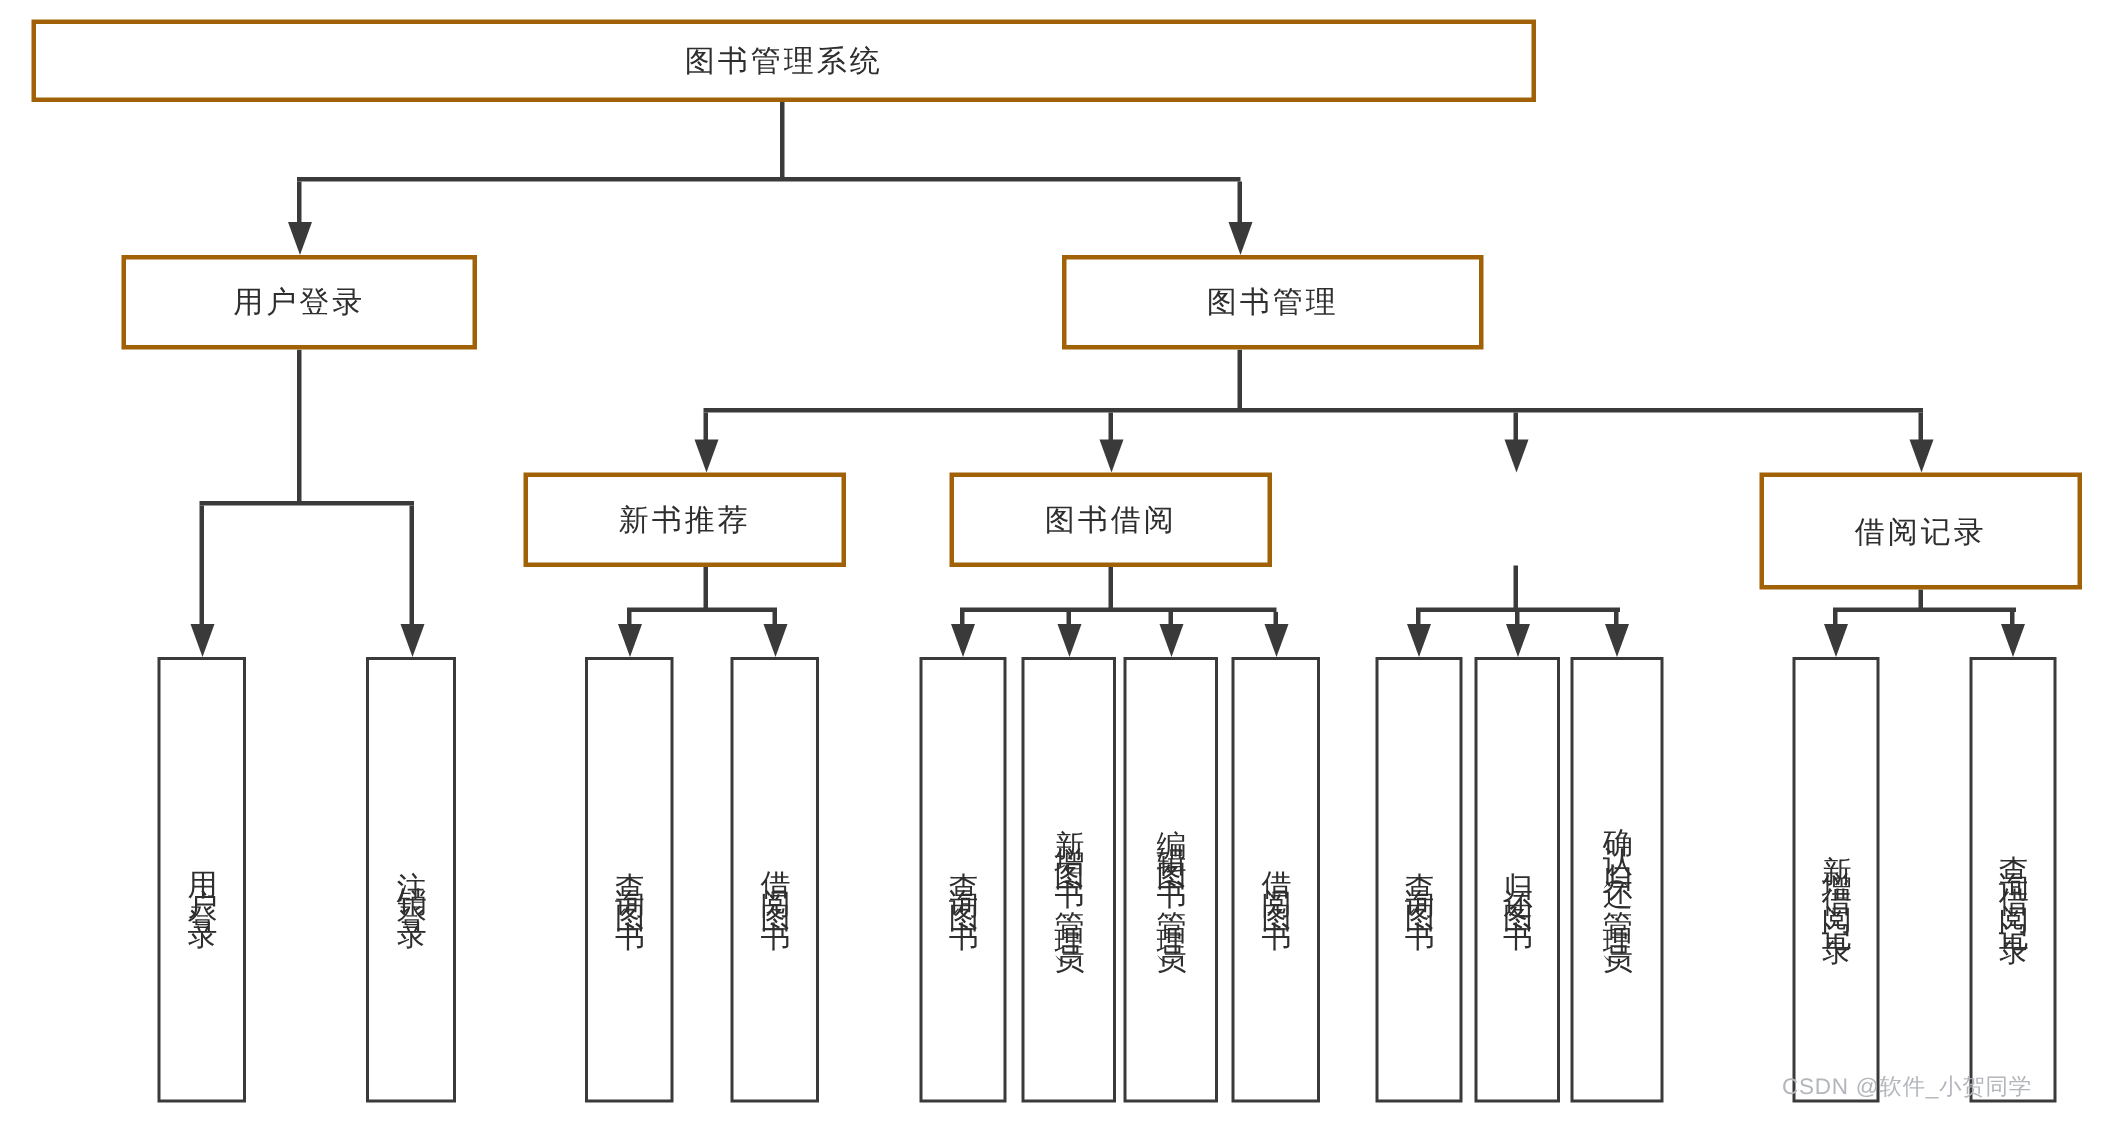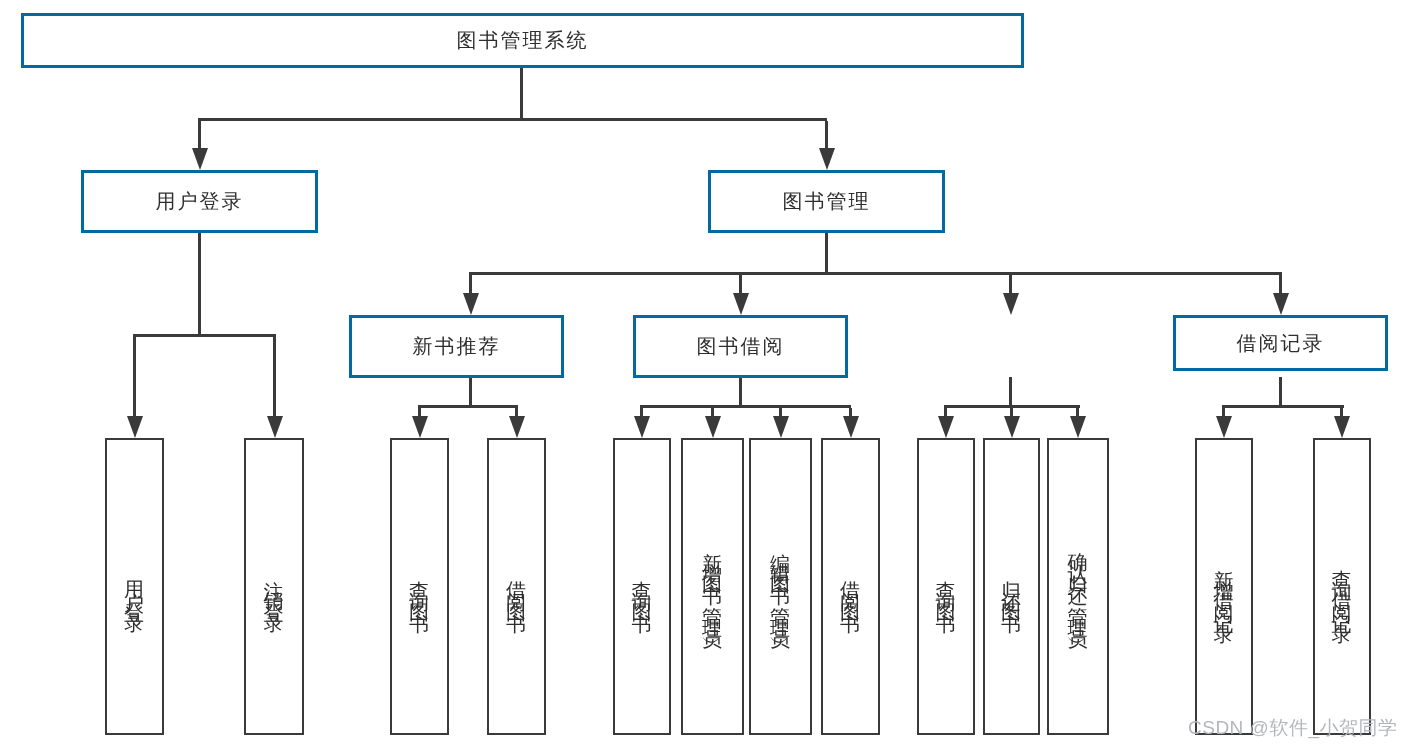--- a/index.html
+++ b/index.html
@@ -2,36 +2,36 @@
 <html><head>
 <meta charset="utf-8">
 <style>
   html,body { margin:0; padding:0; background:#ffffff; }
   .canvas {
     position:relative; width:1405px; height:747px; background:#ffffff;
     overflow:hidden; font-family:"Liberation Sans", sans-serif;
   }
   .node {
     position:absolute; box-sizing:border-box; background:#ffffff;
-    border:3px solid #0369a1; display:flex; align-items:center; justify-content:center;
+    border:3px solid #a16207; display:flex; align-items:center; justify-content:center;
     font-size:20px; letter-spacing:2px; color:#2e2e2e; white-space:nowrap;
   }
   .leaf {
     position:absolute; box-sizing:border-box; background:#ffffff;
     border:2px solid #3a3a3a; display:flex; align-items:center; justify-content:center;
     font-size:20px; color:#2e2e2e;
     writing-mode:vertical-rl; text-orientation:mixed; letter-spacing:11px; line-height:1;
   }
   .ln { position:absolute; background:#3a3a3a; }
   .tri {
     position:absolute; width:0; height:0;
     border-left:8px solid transparent; border-right:8px solid transparent;
     border-top:22px solid #3a3a3a;
   }
-  .wm { position:absolute; color:#b3b6bb; font-size:19px; letter-spacing:0.5px; white-space:nowrap;text-align:right; }
+  .wm { position:absolute; color:#b3b6bb; font-size:15px; letter-spacing:0.5px; white-space:nowrap;text-align:right; }
 </style>
 </head>
 <body>
 
 <div class="canvas">
 
   <div class="ln" style="left:520px;top:68px;width:3px;height:52px"></div>
   <div class="ln" style="left:198px;top:118px;width:629px;height:3px"></div>
   <div class="ln" style="left:198px;top:121px;width:3px;height:29px"></div>
   <div class="tri" style="left:192px;top:148px"></div>
@@ -86,25 +86,25 @@
   <div class="ln" style="left:1279px;top:377px;width:3px;height:30px"></div>
   <div class="ln" style="left:1222px;top:405px;width:122px;height:3px"></div>
   <div class="ln" style="left:1222px;top:408px;width:3px;height:9px"></div>
   <div class="tri" style="left:1216px;top:416px"></div>
   <div class="ln" style="left:1340px;top:408px;width:3px;height:9px"></div>
   <div class="tri" style="left:1334px;top:416px"></div>
 
   <div class="node" style="left:21px;top:13px;width:1003px;height:55px">图书管理系统</div>
 
   <div class="node" style="left:81px;top:170px;width:237px;height:63px">用户登录</div>
-  <div class="node" style="left:708px;top:170px;width:237px;height:63px">图书管理</div>
+  <div class="node" style="left:708px;top:170px;width:281px;height:63px">图书管理</div>
 
   <div class="node" style="left:349px;top:315px;width:215px;height:63px">新书推荐</div>
   <div class="node" style="left:633px;top:315px;width:215px;height:63px">图书借阅</div>
-  <div class="node" style="left:1173px;top:315px;width:215px;height:56px">借阅记录</div>
+  <div class="node" style="left:1173px;top:315px;width:215px;height:78px">借阅记录</div>
 
   <div class="leaf" style="left:105px;top:438px;width:59px;height:297px">用户登录</div>
   <div class="leaf" style="left:244px;top:438px;width:60px;height:297px">注销登录</div>
 
   <div class="leaf" style="left:390px;top:438px;width:59px;height:297px">查询图书</div>
   <div class="leaf" style="left:487px;top:438px;width:59px;height:297px">借阅图书</div>
 
   <div class="leaf" style="left:613px;top:438px;width:58px;height:297px">查询图书</div>
   <div class="leaf" style="left:681px;top:438px;width:63px;height:297px">新增图书（管理员）</div>
   <div class="leaf" style="left:749px;top:438px;width:63px;height:297px">编辑图书（管理员）</div>

